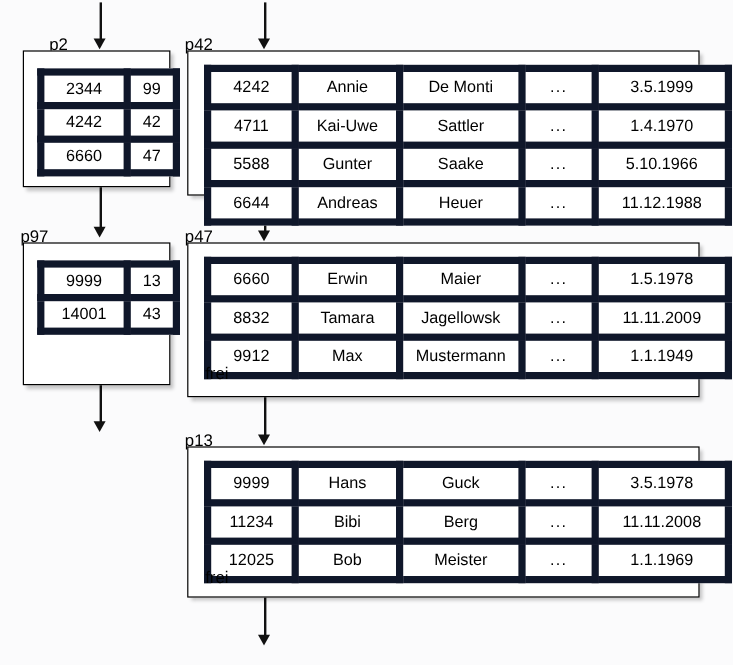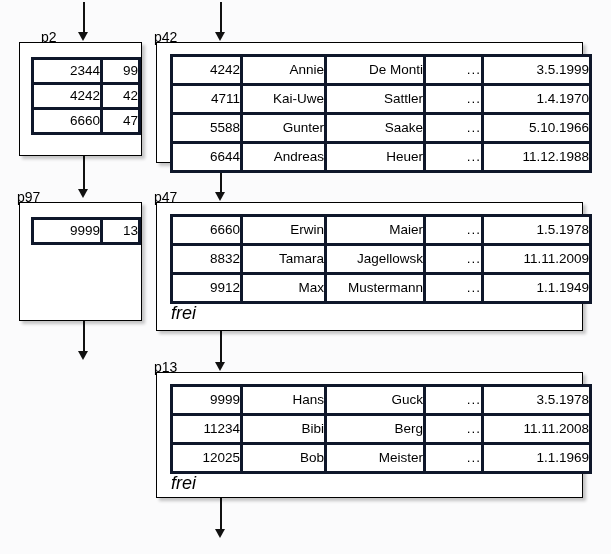--- a/index.html
+++ b/index.html
@@ -44,22 +44,22 @@
   }
 
   
   .rec-table {
     position: absolute;
     border-collapse: collapse;
     background: #ffffff;
     table-layout: fixed;
   }
   .rec-table td {
-    border: 3px solid #0f172a;
-    text-align: right;
+    border: 6px solid #0f172a;
+    text-align: center;
     font-size: 13.5px;
     font-weight: 400;
     color: #000;
     padding: 0;
     height: 26px;
     line-height: 26px;
     white-space: nowrap;
     overflow: hidden;
   }
   .rec-table td.dots {
@@ -68,22 +68,21 @@
 
   
   .idx-table td {
     height: 22px;
     line-height: 22px;
     font-size: 13.5px;
   }
 
   .frei {
     position: absolute;
-    font-style: italic;
-    font-size: 18px;
+    font-size: 14px;
     color: #000;
     white-space: nowrap;
   }
 
   
   .arrow {
     position: absolute;
   }
   .arrow-line {
     position: absolute;
@@ -164,20 +163,24 @@
 
   <div class="page-label" style="left:17px; top:190px;">p97</div>
 
   <div class="page-block" style="left:19px; top:202px; width:123px; height:119px;">
     <table class="rec-table idx-table" style="left:11px; top:14px; width:101px;">
       <tbody>
         <tr>
           <td style="width:66px;">9999</td>
           <td style="width:35px;margin-left:41px;">13</td>
         </tr>
+        <tr>
+          <td>14001</td>
+          <td>43</td>
+        </tr>
       </tbody>
     </table>
   </div>
 
   <div class="page-label" style="left:154px; top:30px;">p42</div>
 
   <div class="page-block" style="left:156px; top:42px; width:427px; height:121px;">
     <table class="rec-table" style="left:13px; top:11px; width:404px;">
       <tbody>
         <tr>

